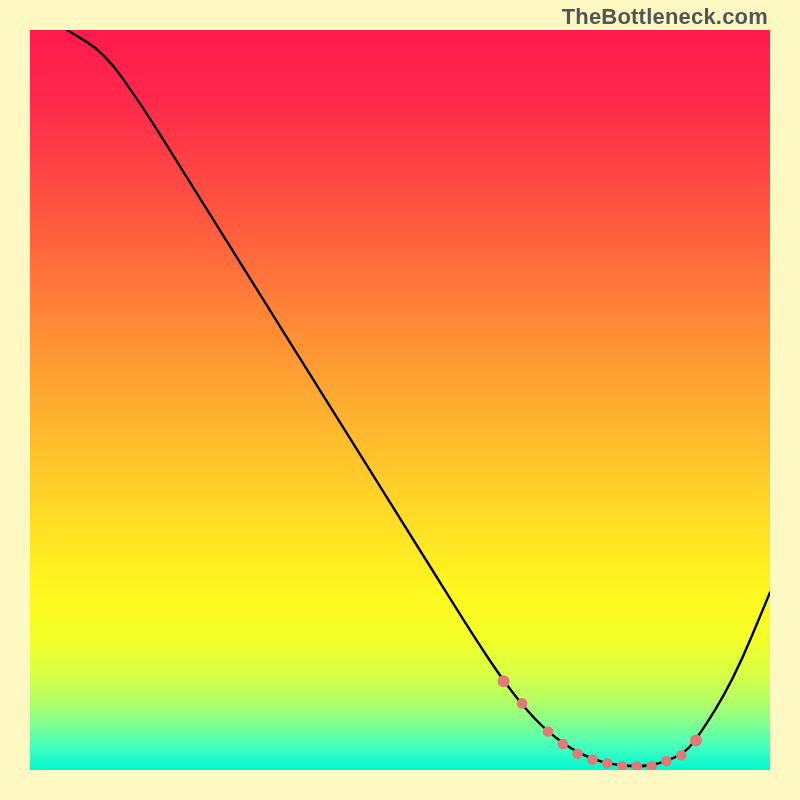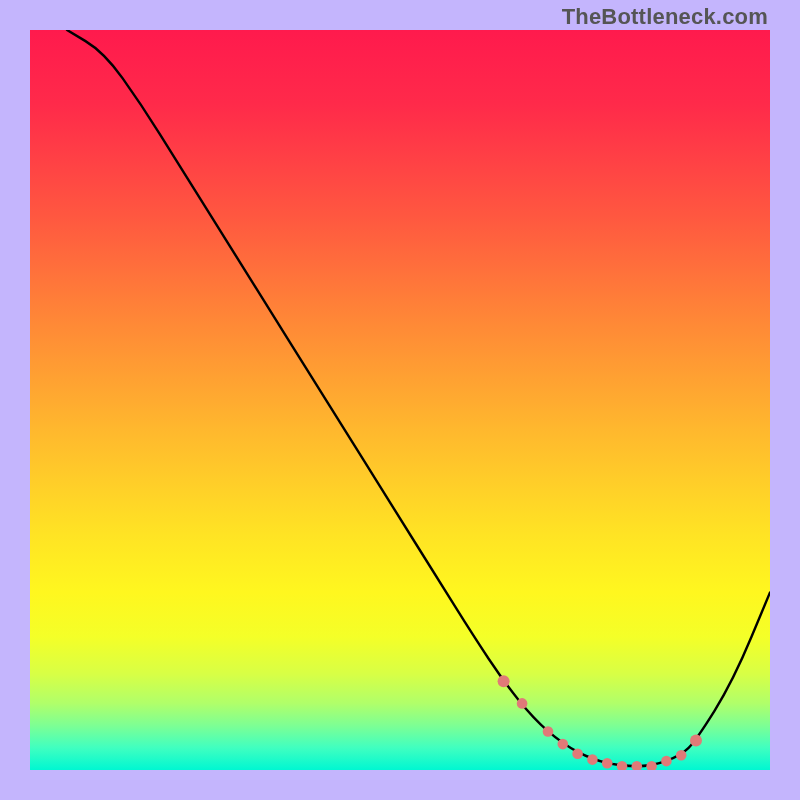--- a/index.html
+++ b/index.html
@@ -10,21 +10,21 @@
     background: #000;
     overflow: hidden;
     font-family: Arial, Helvetica, sans-serif;
   }
   .frame {
     position: absolute;
     left: 0;
     top: 0;
     width: 800px;
     height: 800px;
-    background: #c4b5fd;
+    background: #fef9c3;
   }
   .plot {
     position: absolute;
     left: 30px;
     top: 30px;
     width: 740px;
     height: 740px;
     background: linear-gradient(to bottom,
       #ff1a4d 0%,
       #ff2a4a 10%,

